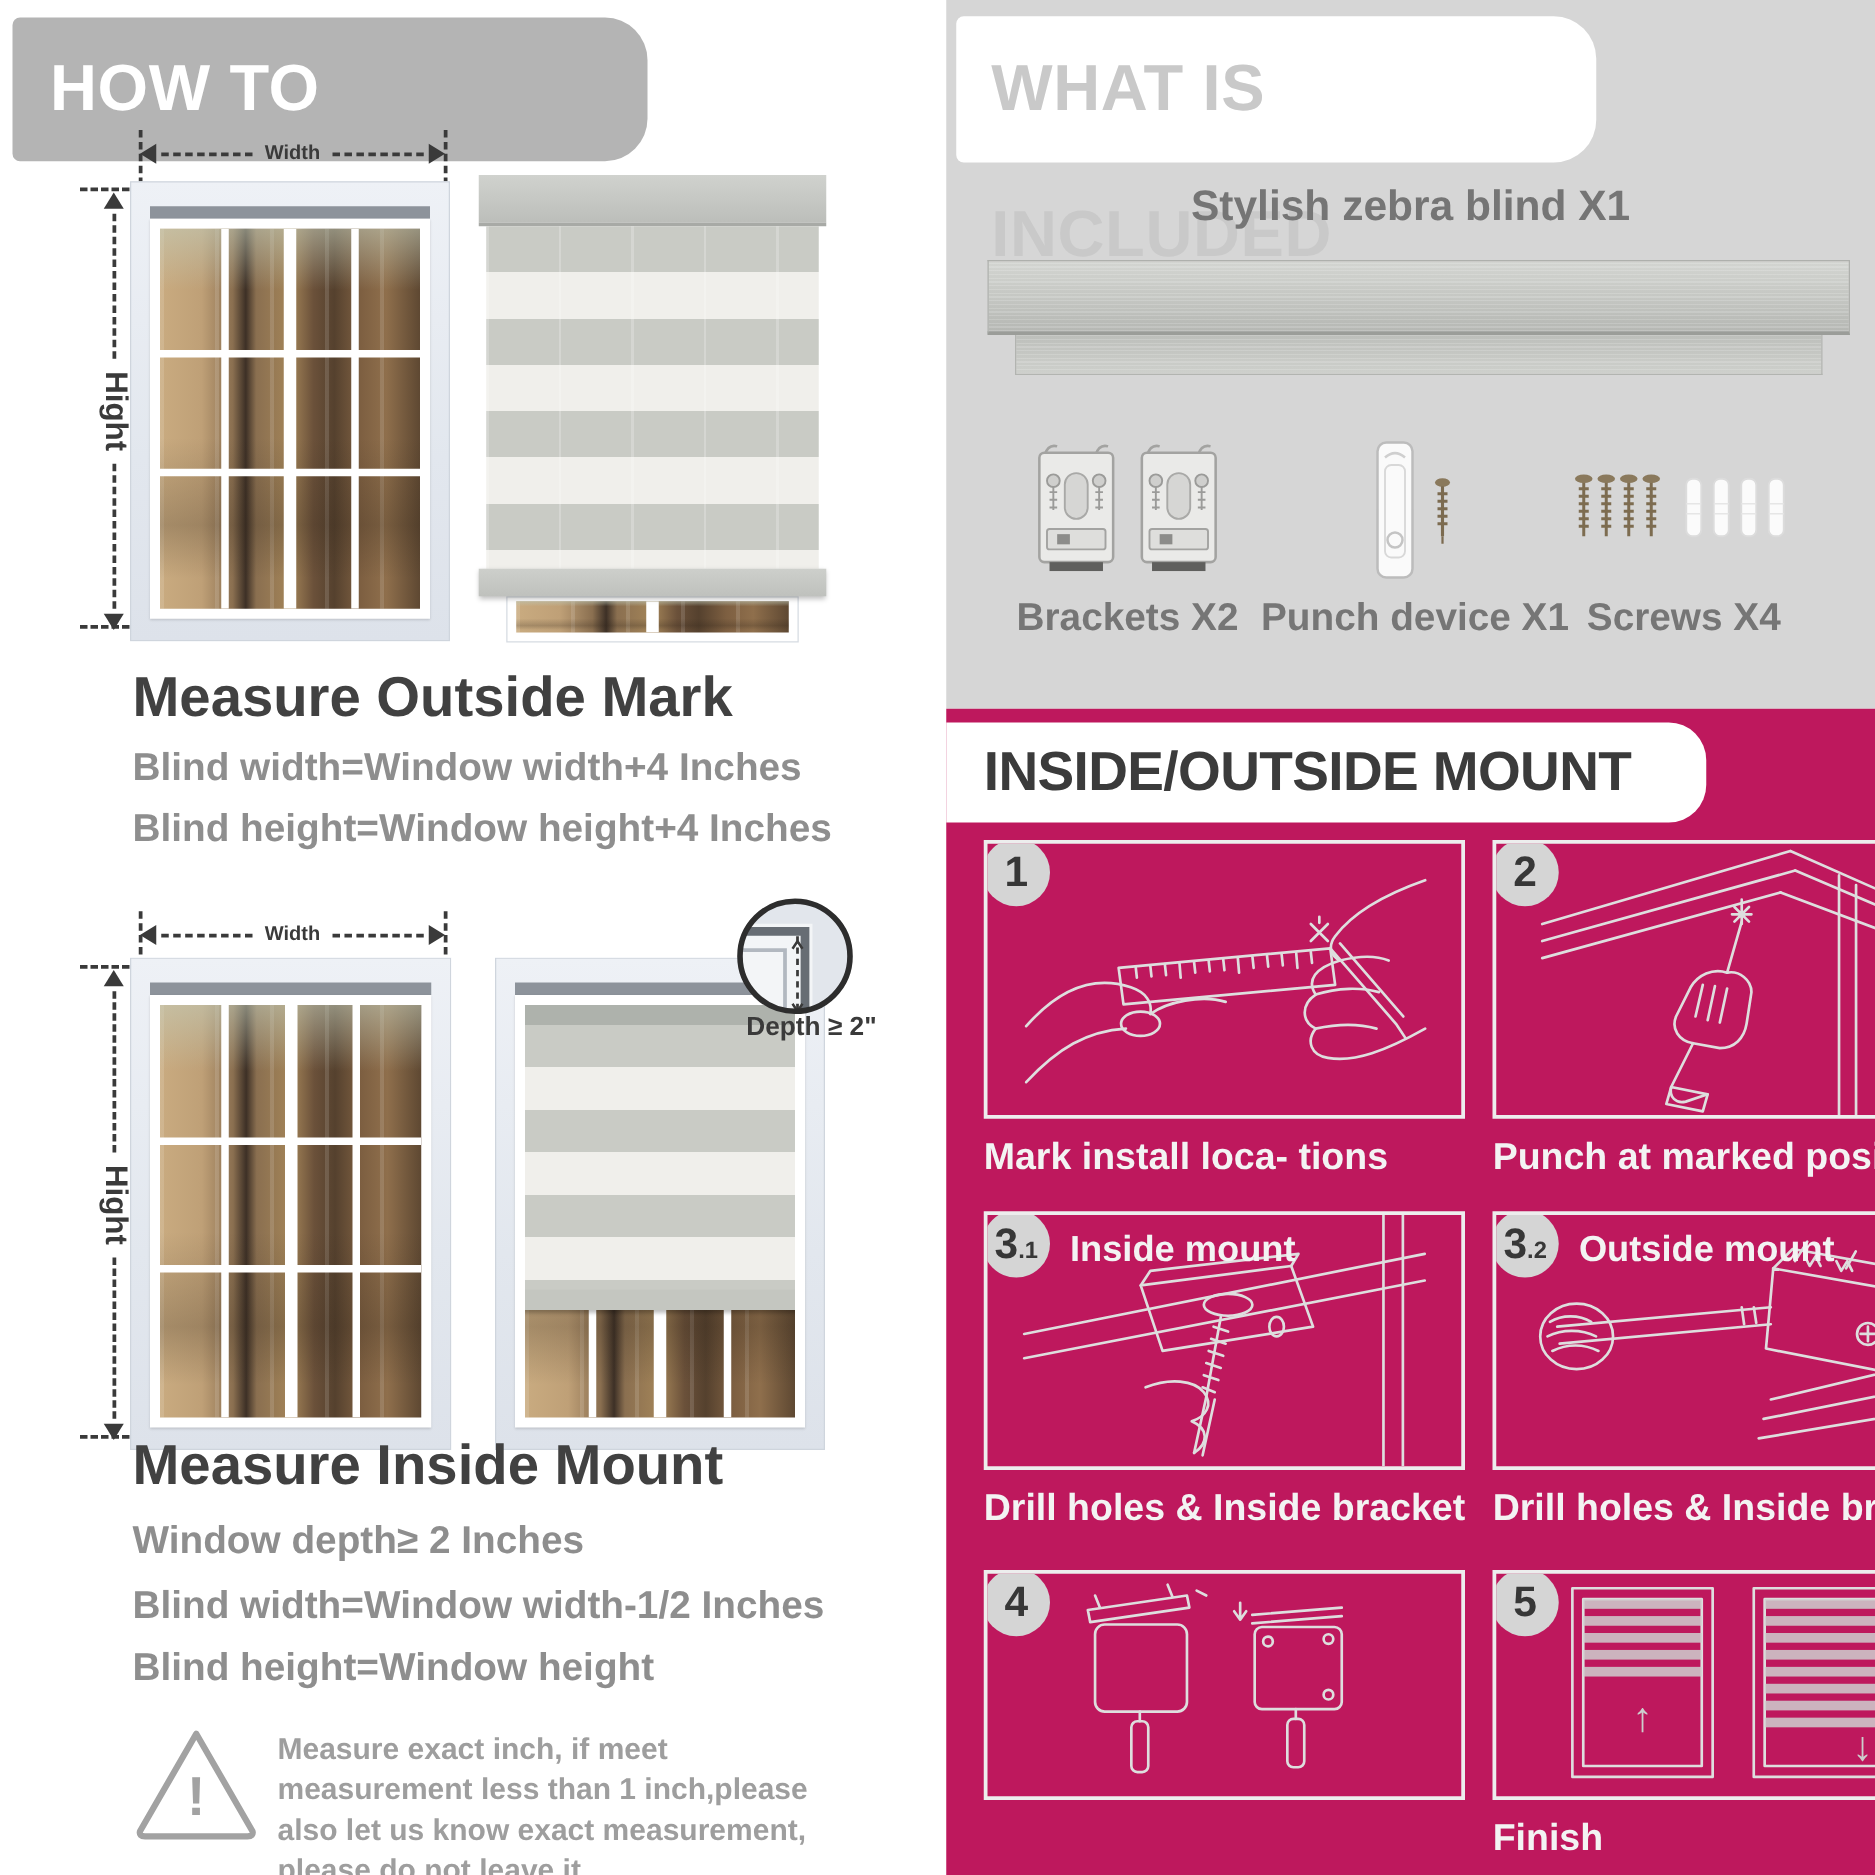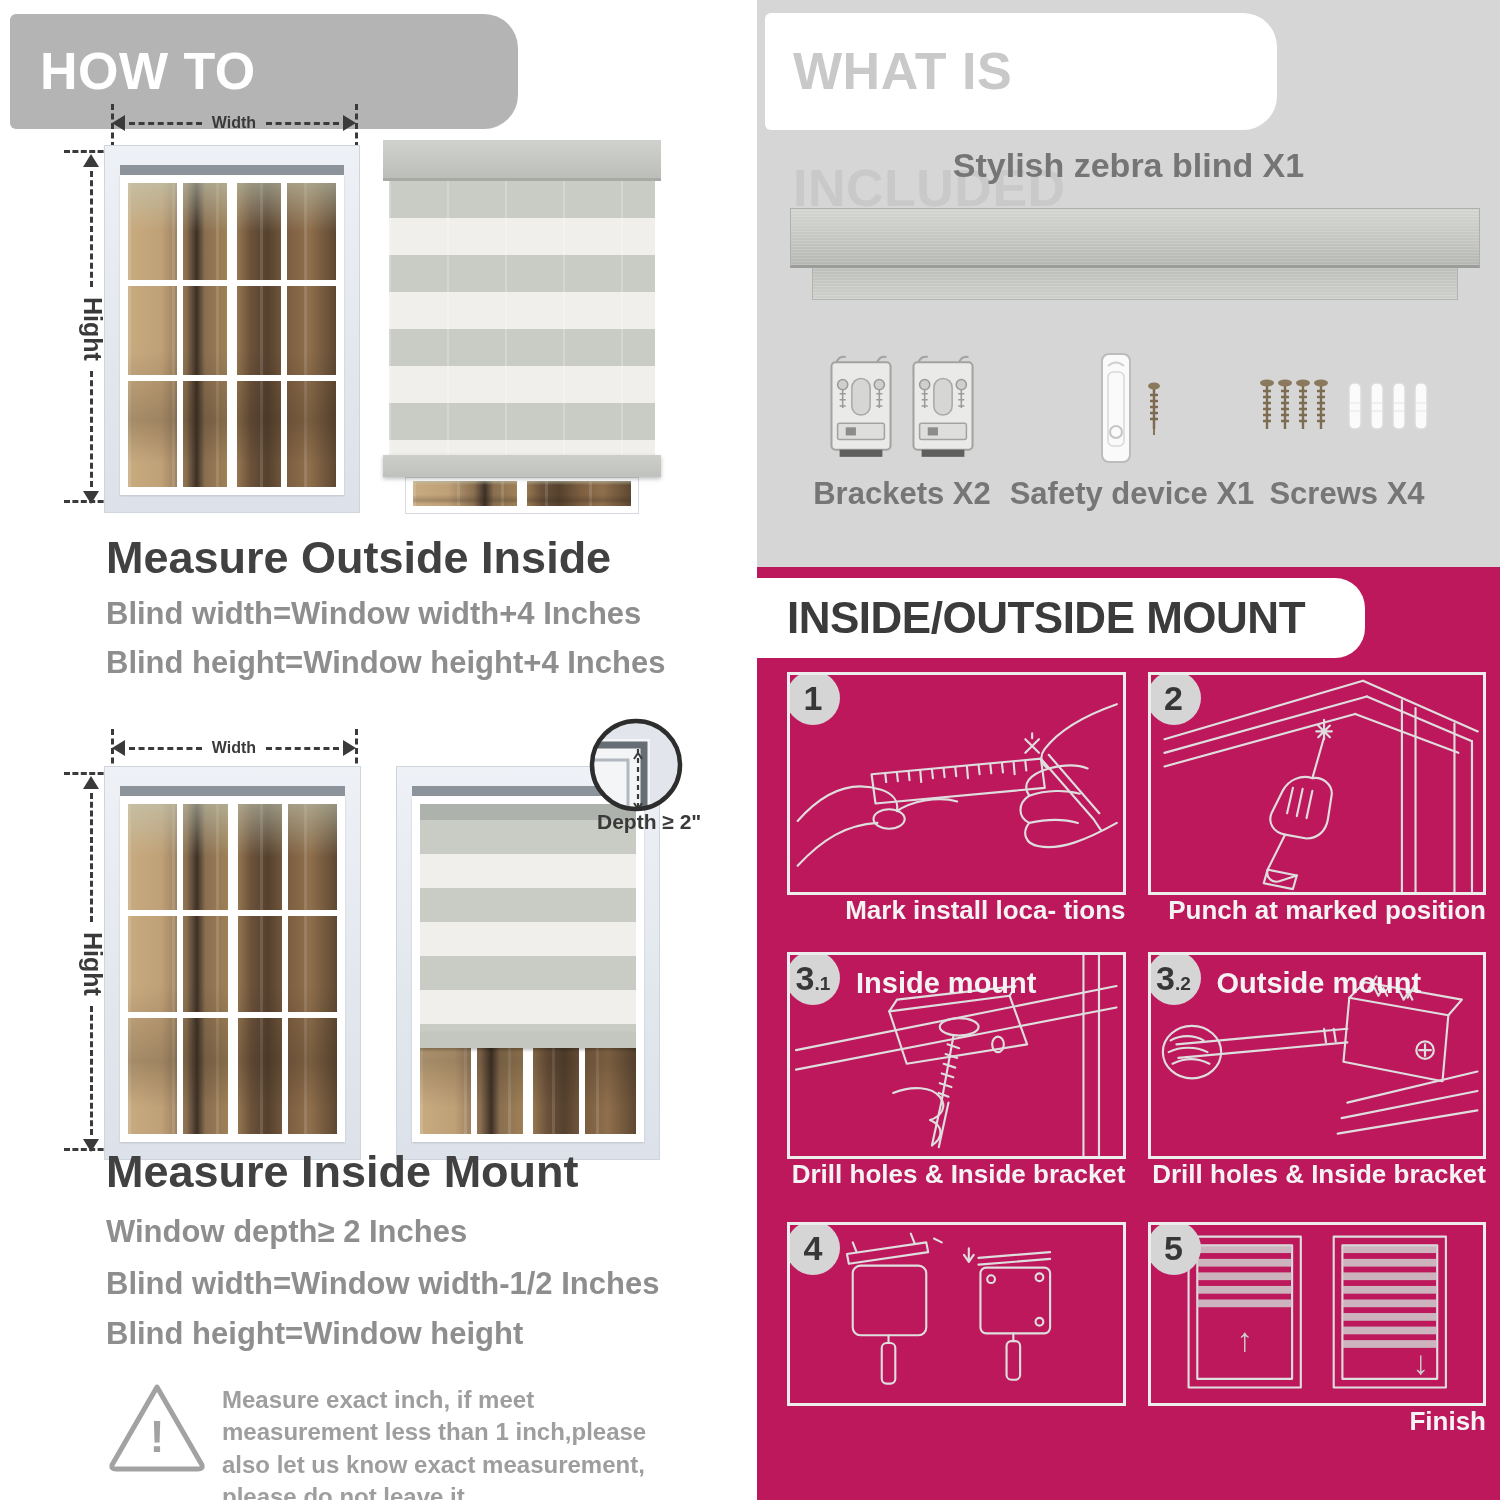--- a/index.html
+++ b/index.html
@@ -102,21 +102,21 @@
   .steps{position:absolute;left:30px;top:105px;right:14px;display:grid;
          grid-template-columns:1fr 1fr;column-gap:22px;}
   .cell.r1{margin-bottom:26px;} .cell.r2{margin-bottom:32px;}
   .panel{position:relative;border:3px solid #ededed;box-sizing:border-box;overflow:hidden;}
   .panel svg.art{position:absolute;inset:0;width:100%;height:100%;}
   .badge{position:absolute;top:-4px;left:-4px;width:54px;height:54px;border-radius:50%;
          background:#d5d5d5;color:#373737;display:flex;align-items:center;justify-content:center;
          font-weight:bold;}
   .badge .n{font-size:34px;} .badge .s{font-size:19px;margin-top:12px;}
   .ptitle{position:absolute;left:66px;top:12px;color:#f3f3f3;font-size:29px;font-weight:bold;}
-  .cap{color:#f3f3f3;font-size:26px;font-weight:bold;white-space:nowrap;text-align:right;}
+  .cap{margin-top:14px;color:#f3f3f3;font-size:30px;font-weight:bold;white-space:nowrap;}
 
   .lineart{stroke:#dedede;stroke-width:2.2;fill:none;stroke-linecap:round;stroke-linejoin:round;}
 </style>
 </head>
 <body>
 
 <div class="page">
 
   <div class="hdr-gray">HOW TO MEASURE</div>
 
@@ -156,21 +156,21 @@
     <div class="bl-window">
       <div class="bl-win-glass photo">
         <div class="mull mull-c"></div>
       </div>
     </div>
     <div class="bl-cassette"></div>
     <div class="bl-fabric"></div>
     <div class="bl-rail"></div>
   </div>
 
-  <div class="sec-title" style="top:532px;">Measure Outside Inside</div>
+  <div class="sec-title" style="top:532px;">Measure Outside Mark</div>
   <div class="sec-line" style="top:596px;">Blind width=Window width+4 Inches</div>
   <div class="sec-line" style="top:645px;">Blind height=Window height+4 Inches</div>
 
   <div class="dim-w" style="left:112px;top:739px;width:244px;">
     <span class="ah left"></span>
     <span class="dash"></span>
     <span class="lbl">Width</span>
     <span class="dash"></span>
     <span class="ah right"></span>
   </div>
@@ -289,21 +289,21 @@
         <svg width="88" height="118" viewBox="0 0 88 118">
           <rect x="14" y="4" width="28" height="108" rx="7" fill="rgba(255,255,255,.88)" stroke="#bcbcbc" stroke-width="2"></rect>
           <path d="M20,16 q8,-7 16,0" fill="none" stroke="#cfcfcf" stroke-width="2"></path>
           <rect x="20" y="22" width="16" height="74" rx="5" fill="none" stroke="#d8d8d8" stroke-width="1.5"></rect>
           <circle cx="28" cy="82" r="6" fill="none" stroke="#c4c4c4" stroke-width="2"></circle>
           <ellipse cx="66" cy="36" rx="6" ry="3.5" fill="#8a795c"></ellipse>
           <path d="M66,39 v40 M62,45 h8 M62,51 h8 M62,57 h8 M62,63 h8 M62,69 h8" stroke="#7c6b50" stroke-width="2.5" fill="none"></path>
           <path d="M66,79 l0,6" stroke="#7c6b50" stroke-width="1.8"></path>
         </svg>
       </div>
-      <div class="itm-lbl">Safety device X1</div>
+      <div class="itm-lbl">Punch device X1</div>
     </div>
 
     <div class="itm" style="left:480px;width:220px;">
       <div class="ic">
         <svg width="180" height="64" viewBox="0 0 180 64">
           <g stroke="#7d6c50" stroke-width="2.4" fill="none">
             <path d="M10,8 v44 M6,14 h8 M6,20 h8 M6,26 h8 M6,32 h8 M6,38 h8 M6,44 h8"></path>
             <path d="M28,8 v44 M24,14 h8 M24,20 h8 M24,26 h8 M24,32 h8 M24,38 h8 M24,44 h8"></path>
             <path d="M46,8 v44 M42,14 h8 M42,20 h8 M42,26 h8 M42,32 h8 M42,38 h8 M42,44 h8"></path>
             <path d="M64,8 v44 M60,14 h8 M60,20 h8 M60,26 h8 M60,32 h8 M60,38 h8 M60,44 h8"></path>

